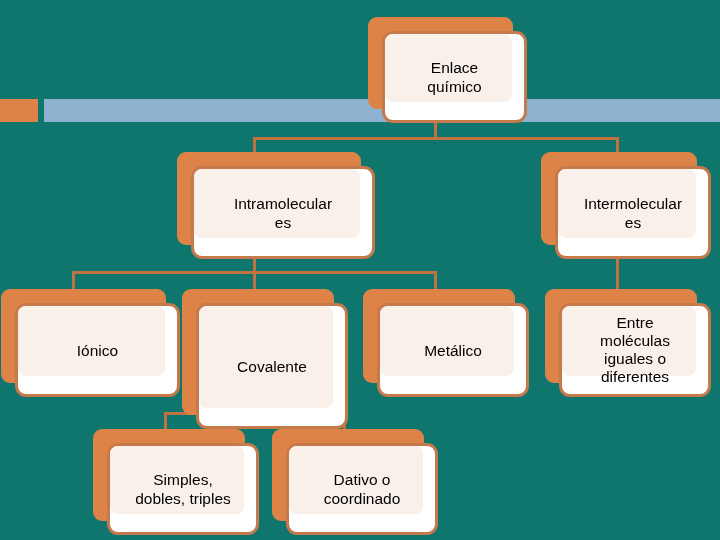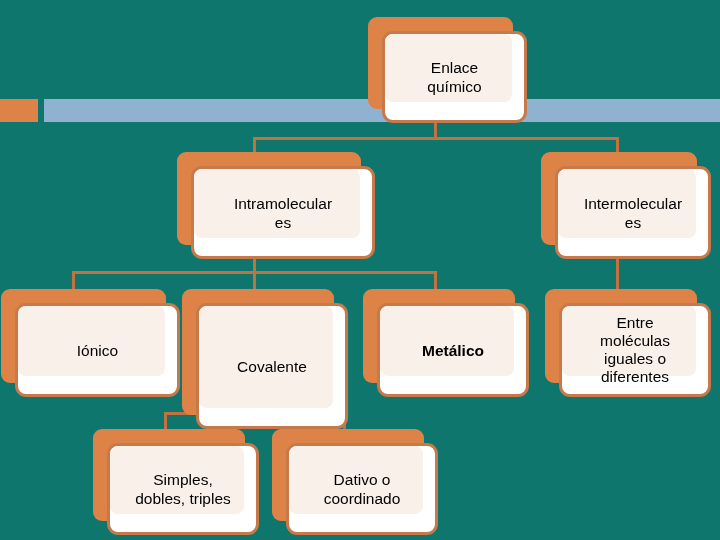--- a/index.html
+++ b/index.html
@@ -154,21 +154,21 @@
   </div>
 
   <div class="node" style="left:182px; top:289px; width:166px; height:140px;">
     <div class="shadow"></div>
     <div class="card">
       <div class="inner"></div>
       <div class="label">Covalente</div>
     </div>
   </div>
 
-  <div class="node" style="left:363px; top:289px; width:166px; height:108px;font-weight:bold;">
+  <div class="node" style="left:363px; top:289px; width:166px; height:108px;">
     <div class="shadow"></div>
     <div class="card">
       <div class="inner"></div>
       <div class="label">Metálico</div>
     </div>
   </div>
 
   <div class="node" style="left:545px; top:289px; width:166px; height:108px;">
     <div class="shadow"></div>
     <div class="card">

